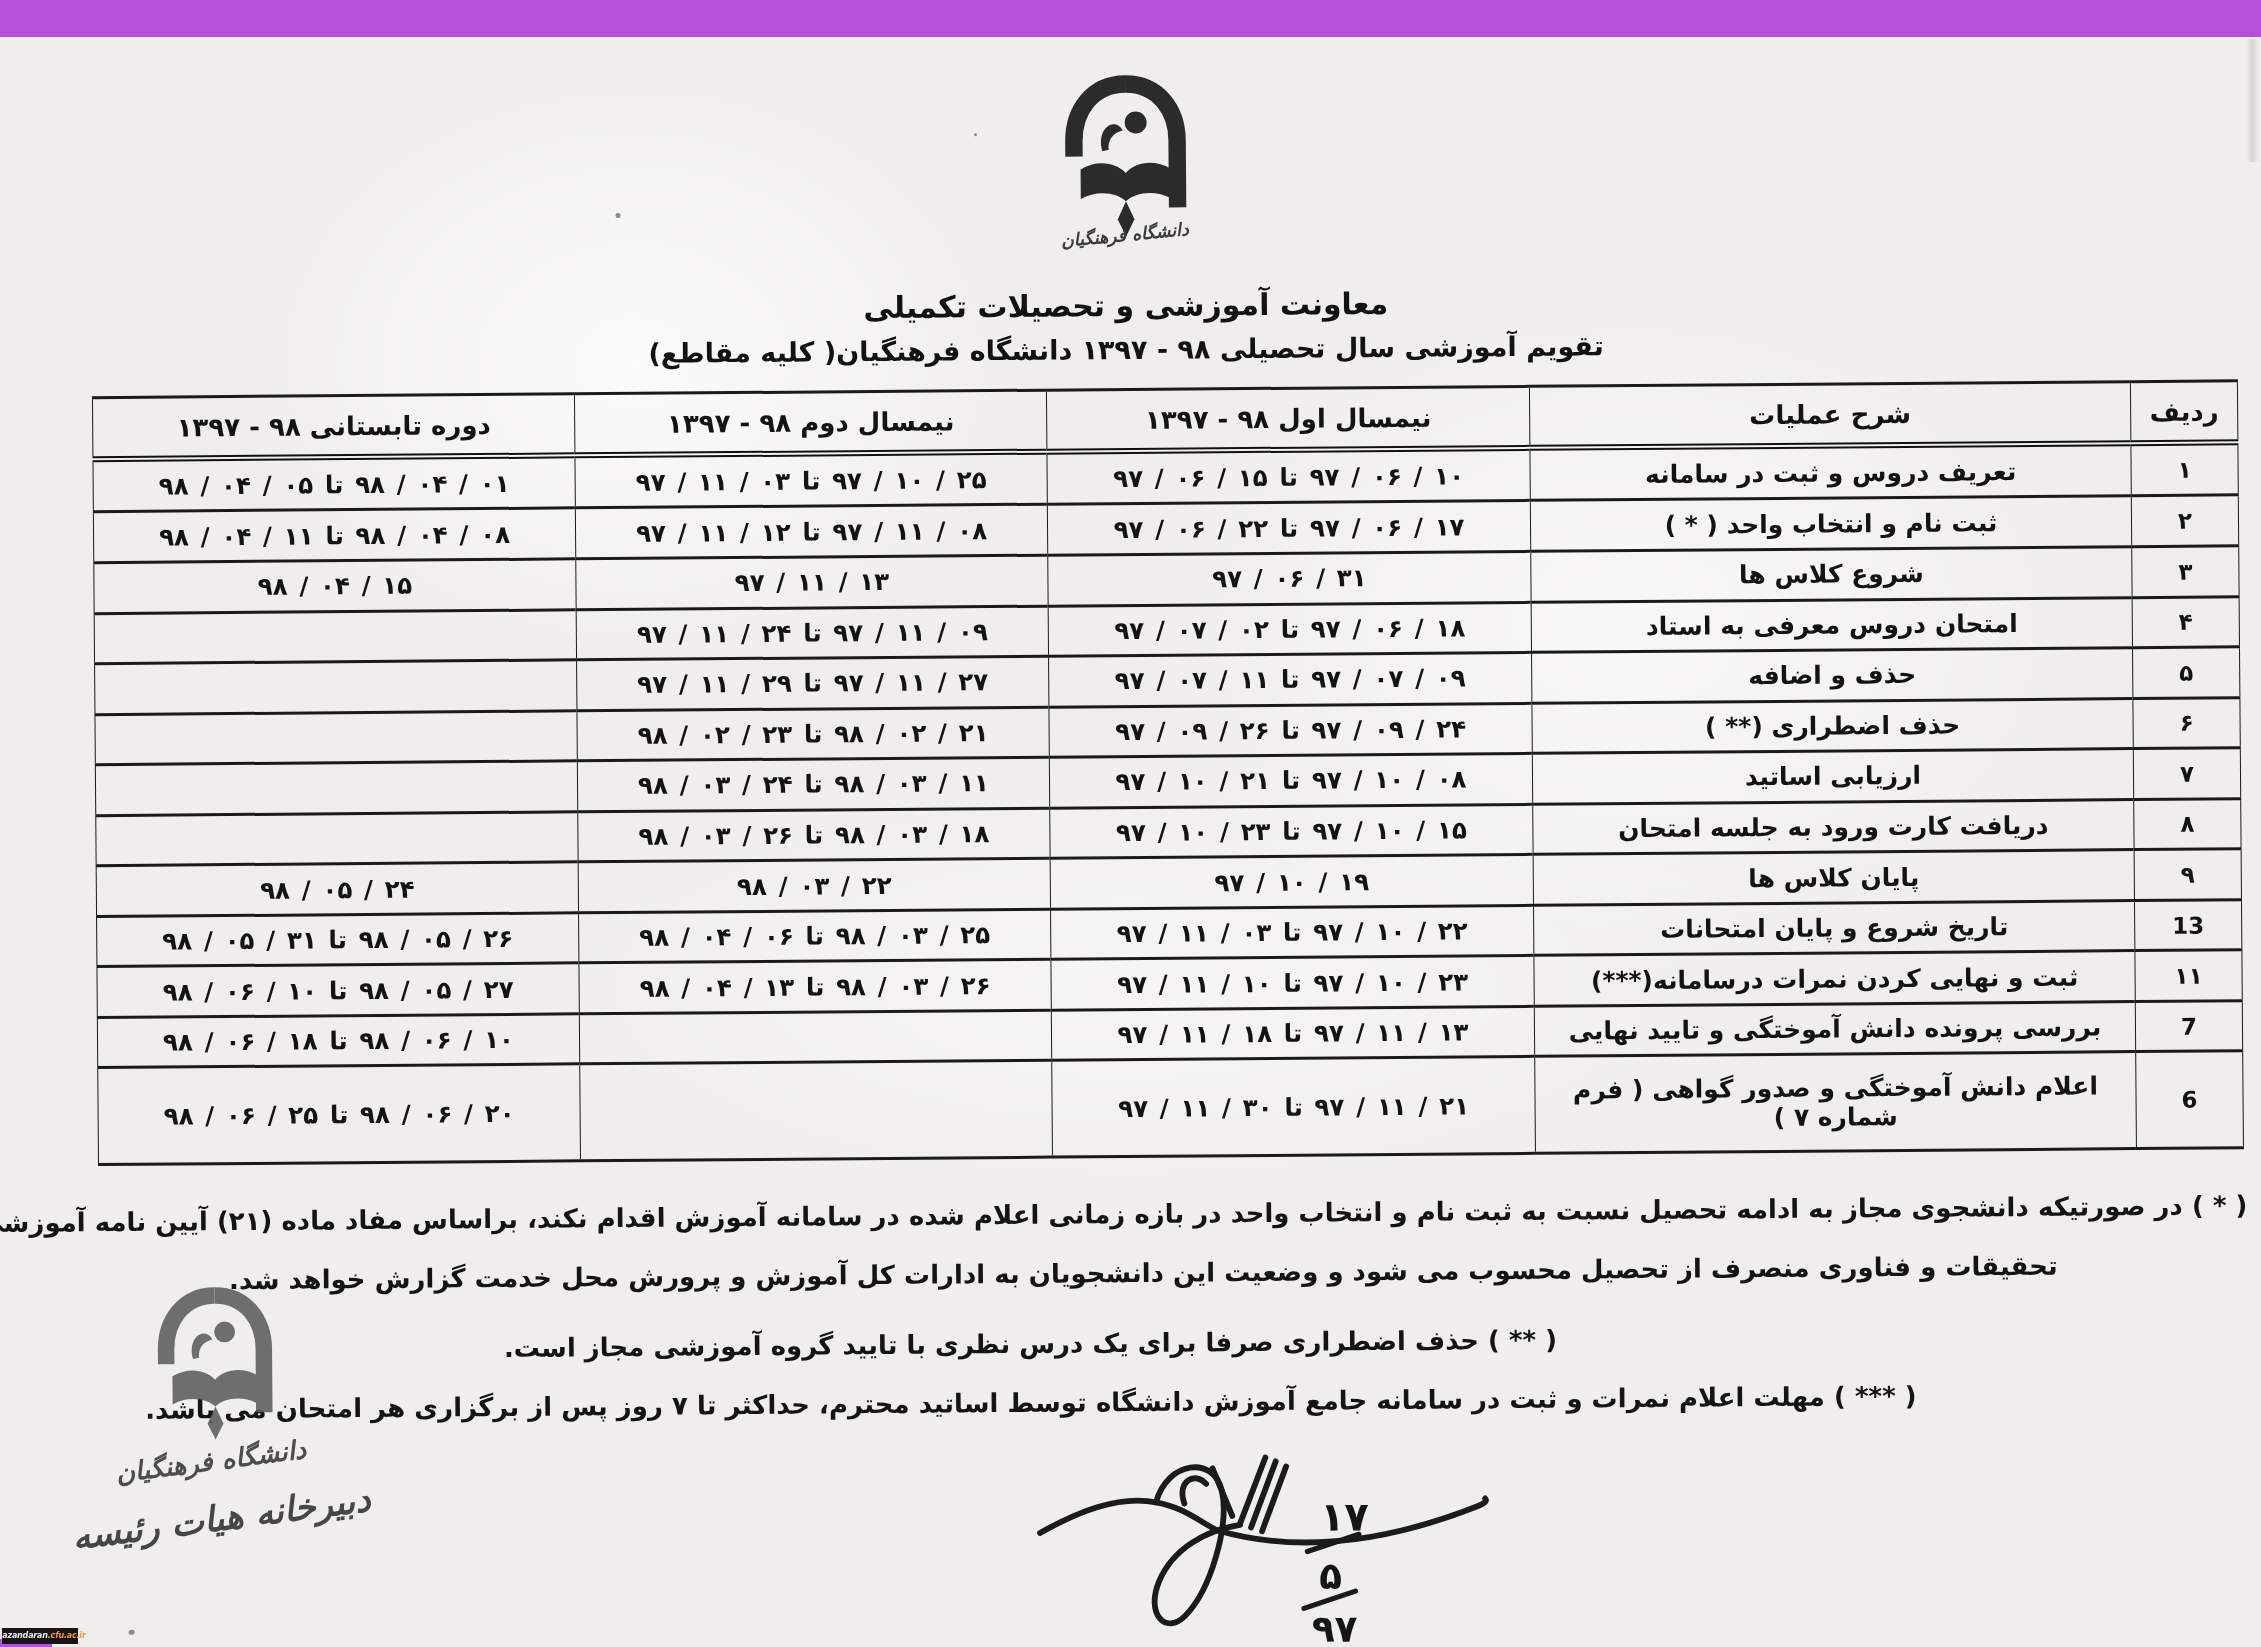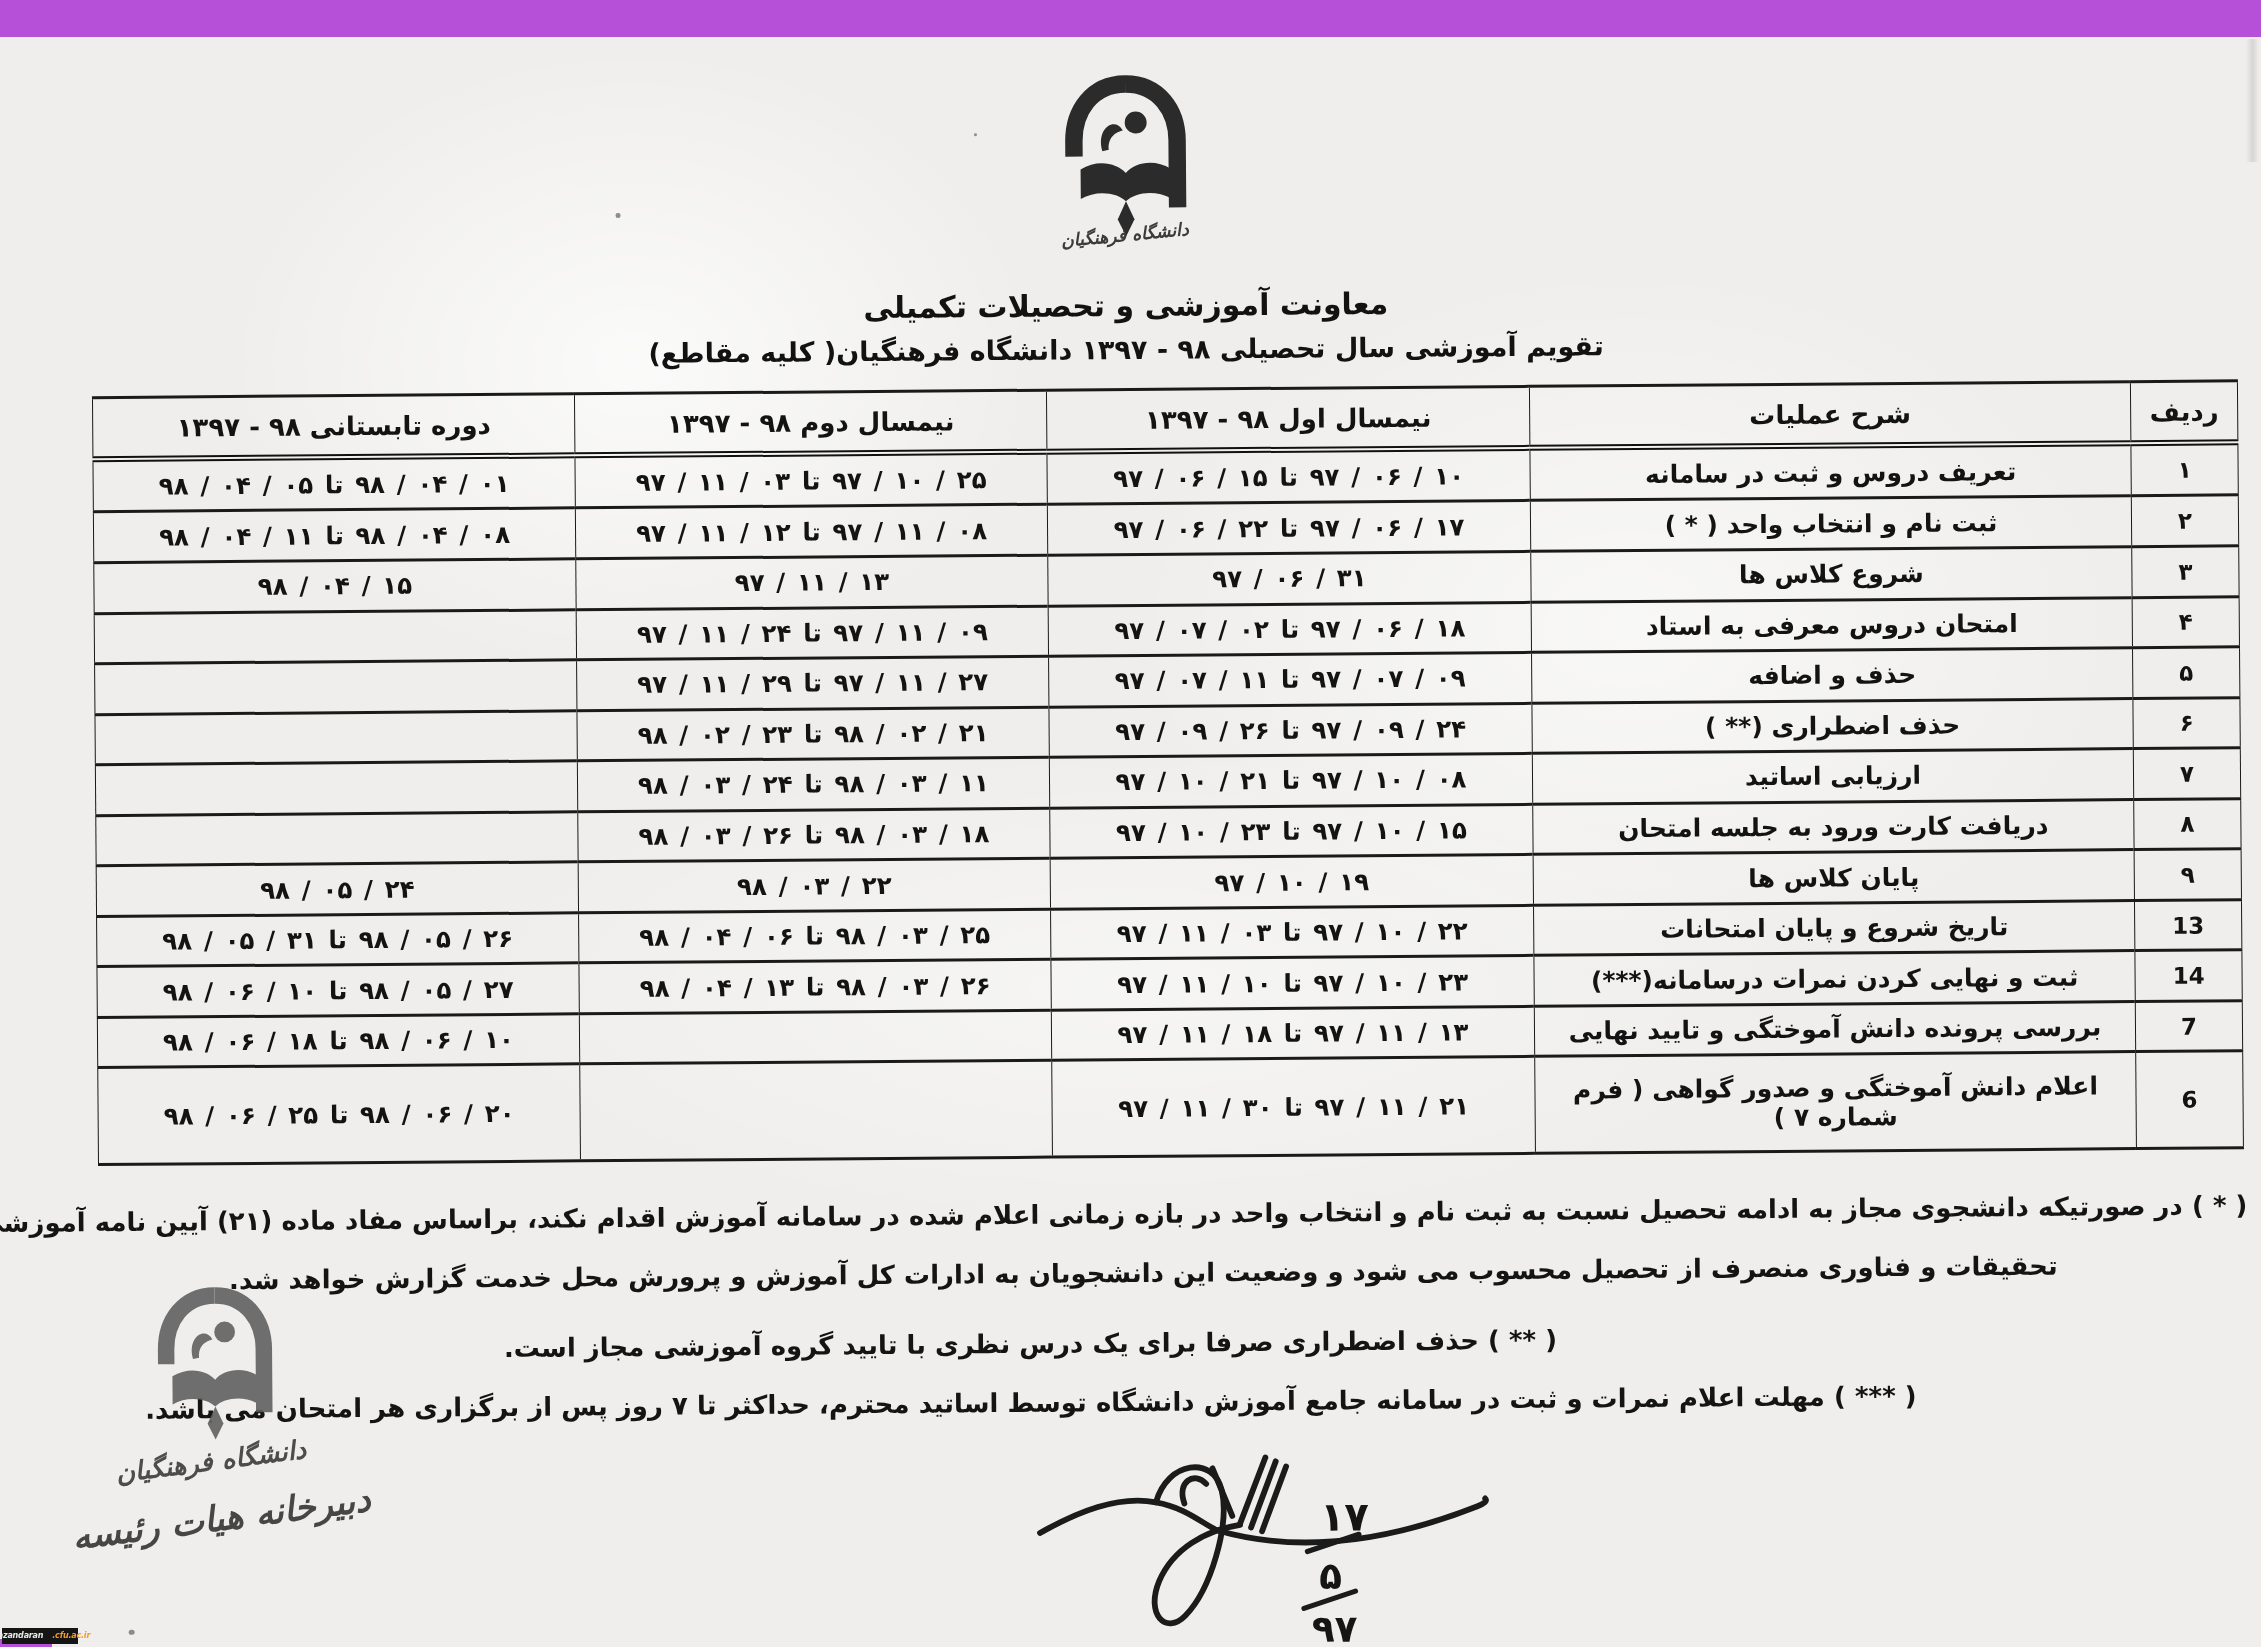--- a/index.html
+++ b/index.html
@@ -188,21 +188,21 @@
           <td class="c-date" dir="ltr">۹۸ / ۰۵ / ۲۴</td>
         </tr>
         <tr>
           <td class="c-no">13</td>
           <td class="c-op">تاریخ شروع و پایان امتحانات</td>
           <td class="c-date" dir="ltr">۹۷ / ۱۱ / ۰۳ ‎تا‎ ۹۷ / ۱۰ / ۲۲</td>
           <td class="c-date" dir="ltr">۹۸ / ۰۴ / ۰۶ ‎تا‎ ۹۸ / ۰۳ / ۲۵</td>
           <td class="c-date" dir="ltr">۹۸ / ۰۵ / ۳۱ ‎تا‎ ۹۸ / ۰۵ / ۲۶</td>
         </tr>
         <tr>
-          <td class="c-no">14</td>
+          <td class="c-no">۱۱</td>
           <td class="c-op">ثبت و نهایی کردن نمرات درسامانه(***)</td>
           <td class="c-date" dir="ltr">۹۷ / ۱۱ / ۱۰ ‎تا‎ ۹۷ / ۱۰ / ۲۳</td>
           <td class="c-date" dir="ltr">۹۸ / ۰۴ / ۱۳ ‎تا‎ ۹۸ / ۰۳ / ۲۶</td>
           <td class="c-date" dir="ltr">۹۸ / ۰۶ / ۱۰ ‎تا‎ ۹۸ / ۰۵ / ۲۷</td>
         </tr>
         <tr>
           <td class="c-no">7</td>
           <td class="c-op">بررسی پرونده دانش آموختگی و تایید نهایی</td>
           <td class="c-date" dir="ltr">۹۷ / ۱۱ / ۱۸ ‎تا‎ ۹۷ / ۱۱ / ۱۳</td>
           <td class="c-date" dir="ltr"></td>
@@ -252,15 +252,15 @@
     </g>
   </svg>
 
   <span class="speck" style="left:621px;top:209px;width:4.5px;height:4.5px;"></span>
   <span class="speck" style="left:980px;top:132px;width:3.2px;height:3.2px;"></span>
   <span class="speck" style="left:123px;top:1622px;width:5.8px;height:5.2px;"></span>
 </div>
 
 <div class="watermark" style="background: rgb(21, 21, 21);">
   <span style="color: rgb(233, 233, 233);">mazandaran</span>
-    <span style="color: rgb(245, 154, 35); padding-left: 9px;">.cfu.ac.ir</span>
+    <span style="color: rgb(245, 154, 35);">.cfu.ac.ir</span>
 </div>
 
 
 </body></html>

